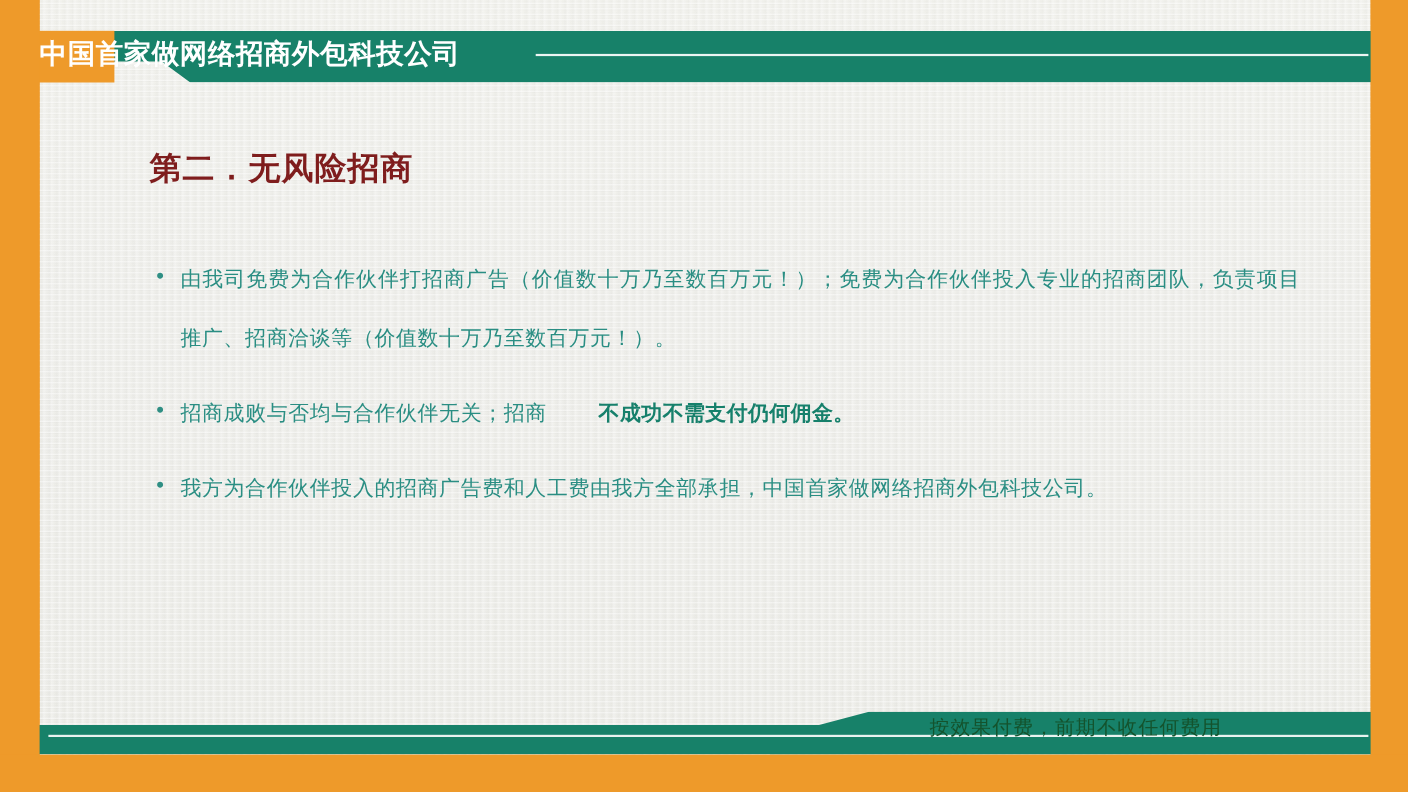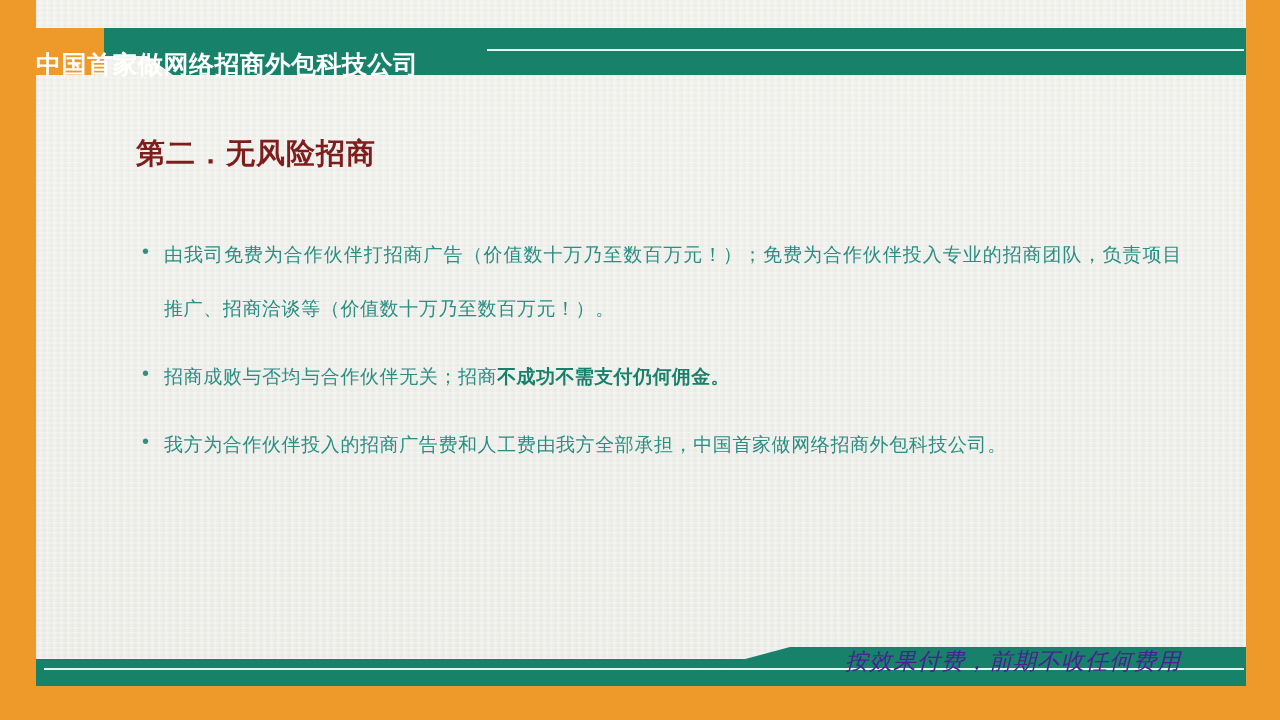--- a/index.html
+++ b/index.html
@@ -74,21 +74,21 @@
     position: absolute;
     left: 0px;
     top: 28px;
     width: 104px;
     height: 47px;
     background: #ee9a2a;
   }
   .top-banner-title {
     position: absolute;
     left: 36px;
-    top: 46px;
+    top: 31px;
     width: 520px;
     height: 36px;
     line-height: 36px;
     color: #ffffff;
     font-size: 25px;
     font-weight: bold;
     letter-spacing: 0.5px;
     white-space: nowrap;
     font-family: "Liberation Sans", "DejaVu Sans", sans-serif;
   }
@@ -142,20 +142,21 @@
     line-height: 54px;
     letter-spacing: 0.6px;
     text-align: justify;
     font-family: "Liberation Serif", "DejaVu Serif", serif;
   }
   .bullet-text .em {
     color: #16806b;
     font-weight: bold;
     font-family: "Liberation Sans", "DejaVu Sans", sans-serif;
     letter-spacing: 0.4px;
+    margin-left: 47px;
   }
 
   
   .footer-band {
     position: absolute;
     left: 0px;
     top: 659px;
     width: 1280px;
     height: 27px;
     background: #178169;
@@ -191,26 +192,25 @@
     background: #ffffff;
     opacity: 0.9;
   }
   .footer-text {
     position: absolute;
     left: 845px;
     top: 645px;
     width: 400px;
     height: 32px;
     line-height: 32px;
-    color: #4c1d95;
-    font-size: 23px;
+    color: #14532d;
+    font-size: 18px;
     letter-spacing: 1px;
     white-space: nowrap;
     font-family: "Liberation Sans", "DejaVu Sans", sans-serif;
-    font-style: italic;
   }
 
   
   .edge {
     position: absolute;
     background: #ee9a2a;
   }
   .edge-left   { left: 0px;    top: 0px;   width: 36px;  height: 720px; }
   .edge-right  { left: 1246px; top: 0px;   width: 34px;  height: 720px; }
   .edge-bottom { left: 0px;    top: 686px; width: 1280px; height: 34px; }

